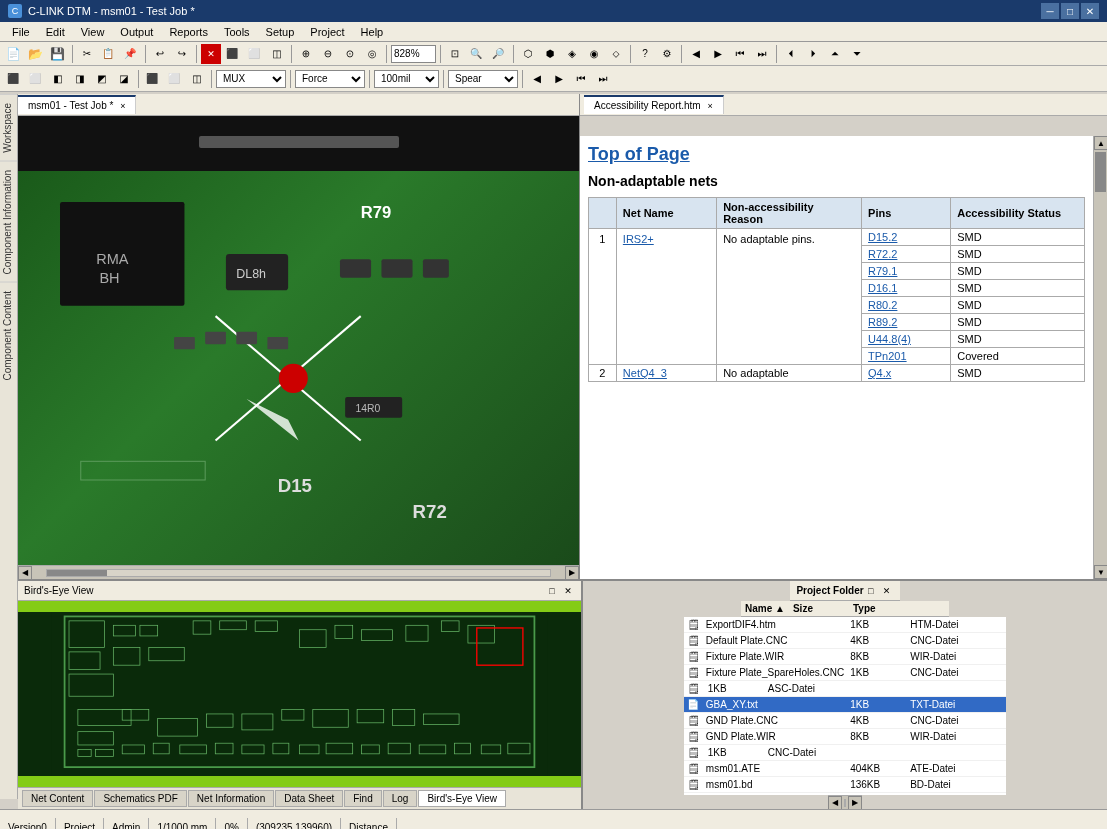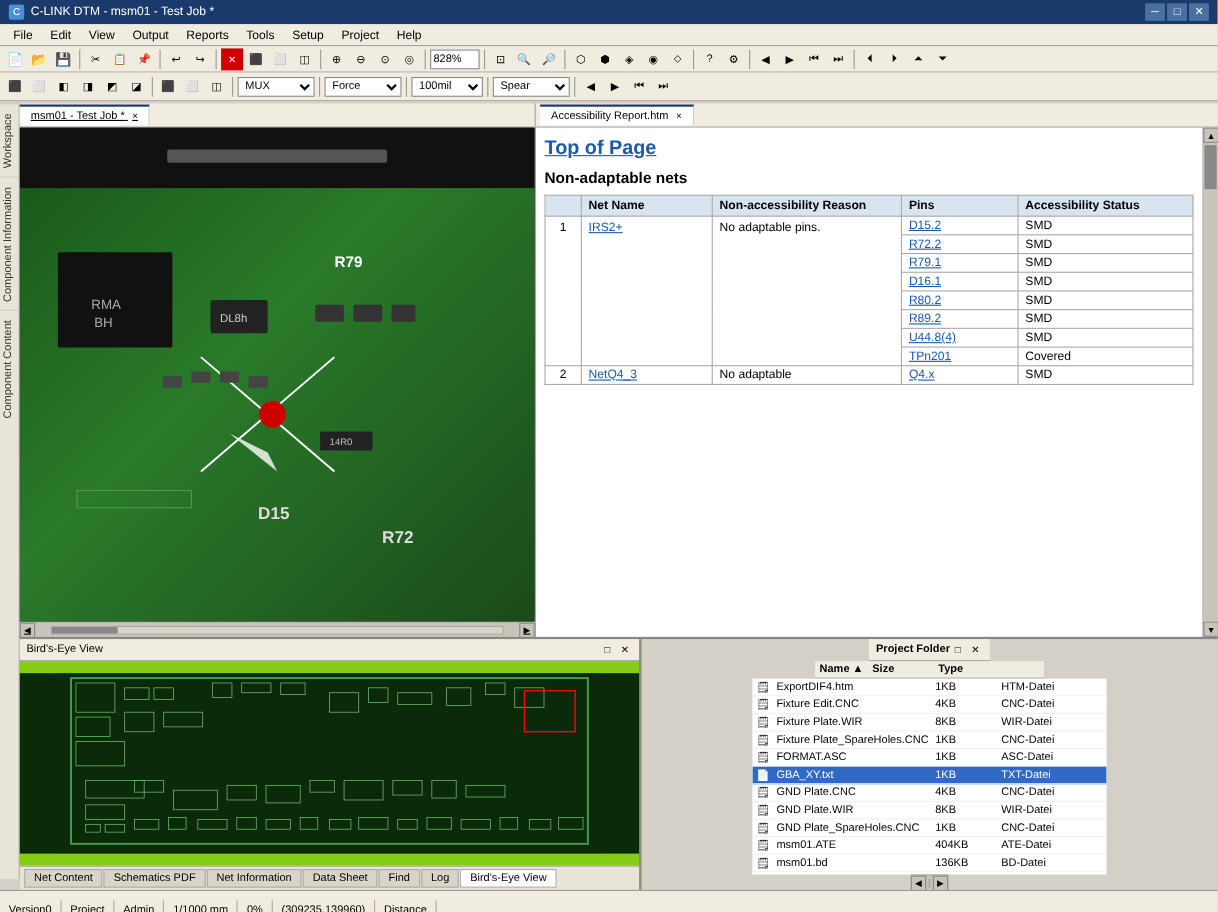--- a/index.html
+++ b/index.html
@@ -23,32 +23,32 @@
     .toolbar-select { height: 18px; font-size: 10px; background: white; border: 1px solid #888; padding: 0 2px; }
 
     
     .toolbar-row2 { background: #f0ece0; border-bottom: 1px solid #aaa; display: flex; align-items: center; padding: 2px 4px; gap: 2px; height: 26px; }
 
     
     .left-sidebar { position: absolute; left: 0; top: 94px; width: 18px; bottom: 30px; background: #e8e4d8; display: flex; flex-direction: column; border-right: 1px solid #aaa; }
     .sidebar-tab { writing-mode: vertical-rl; transform: rotate(180deg); font-size: 10px; padding: 8px 2px; cursor: pointer; color: #333; border-bottom: 1px solid #ccc; }
 
     
-    .pcb-panel { width: 469px; display: flex; flex-direction: column; border-right: 1px solid #888; text-decoration: underline; }
+    .pcb-panel { width: 562px; display: flex; flex-direction: column; border-right: 1px solid #888; }
     .pcb-tab-bar { background: #f0ece0; border-bottom: 1px solid #aaa; display: flex; align-items: center; height: 22px; }
     .pcb-tab { padding: 3px 10px; font-size: 10px; cursor: pointer; border-right: 1px solid #ccc; background: #e8e4d8; }
     .pcb-tab.active { background: white; border-top: 2px solid #1a3a6b; }
     .pcb-tab-close { font-size: 9px; margin-left: 4px; cursor: pointer; }
     .pcb-view { flex: 1; background: #111; position: relative; overflow: hidden; }
     .pcb-scroll-x { height: 14px; background: #c8c4b8; border-top: 1px solid #aaa; display: flex; align-items: center; }
     .scroll-track { flex: 1; background: #d8d4c8; height: 8px; margin: 0 14px; border: 1px solid #aaa; }
     .scroll-thumb { width: 60px; height: 100%; background: #888; }
 
     
-    .report-panel { flex: 1; display: flex; flex-direction: column; }
+    .report-panel { flex: 1; display: flex; flex-direction: column; gap: 20px; }
     .report-tab-bar { background: #f0ece0; border-bottom: 1px solid #aaa; display: flex; align-items: center; height: 22px; padding: 0 4px; }
     .report-tab { padding: 3px 10px; font-size: 10px; cursor: pointer; border-right: 1px solid #ccc; background: white; border-top: 2px solid #1a3a6b; }
     .report-tab-close { font-size: 9px; margin-left: 4px; cursor: pointer; }
     .report-content { flex: 1; background: white; overflow-y: auto; padding: 8px; position: relative; }
 
     
     .report-title { color: #1a5aaa; font-size: 18px; font-weight: bold; margin-bottom: 8px; text-decoration: underline; cursor: pointer; }
     .report-section-title { font-size: 14px; font-weight: bold; color: #000; margin-bottom: 8px; }
     .net-table { width: 100%; border-collapse: collapse; font-size: 11px; }
     .net-table th { background: #d8e4f0; border: 1px solid #aaa; padding: 3px 6px; text-align: left; font-weight: bold; }
@@ -470,39 +470,38 @@
     <div class="project-content" style="display:flex;flex-direction:column;overflow-y:auto;flex:1;">
 
       <div class="file-row">
         <div class="file-icon">🗒</div>
         <div class="file-name">ExportDIF4.htm</div>
         <div class="file-size">1KB</div>
         <div class="file-type">HTM-Datei</div>
       </div>
       <div class="file-row">
         <div class="file-icon">🗒</div>
-        <div class="file-name">Fixture Edit.CNC</div>
+        <div class="file-name">Default Plate.CNC</div>
         <div class="file-size">4KB</div>
         <div class="file-type">CNC-Datei</div>
       </div>
       <div class="file-row">
         <div class="file-icon">🗒</div>
         <div class="file-name">Fixture Plate.WIR</div>
         <div class="file-size">8KB</div>
         <div class="file-type">WIR-Datei</div>
       </div>
       <div class="file-row">
         <div class="file-icon">🗒</div>
         <div class="file-name">Fixture Plate_SpareHoles.CNC</div>
         <div class="file-size">1KB</div>
         <div class="file-type">CNC-Datei</div>
       </div>
       <div class="file-row">
         <div class="file-icon">🗒</div>
-        <div class="file-name">FORMAT.ASC</div>
         <div class="file-size">1KB</div>
         <div class="file-type">ASC-Datei</div>
       </div>
       <div class="file-row selected">
         <div class="file-icon">📄</div>
         <div class="file-name">GBA_XY.txt</div>
         <div class="file-size">1KB</div>
         <div class="file-type">TXT-Datei</div>
       </div>
       <div class="file-row">
@@ -512,21 +511,20 @@
         <div class="file-type">CNC-Datei</div>
       </div>
       <div class="file-row">
         <div class="file-icon">🗒</div>
         <div class="file-name">GND Plate.WIR</div>
         <div class="file-size">8KB</div>
         <div class="file-type">WIR-Datei</div>
       </div>
       <div class="file-row">
         <div class="file-icon">🗒</div>
-        <div class="file-name">GND Plate_SpareHoles.CNC</div>
         <div class="file-size">1KB</div>
         <div class="file-type">CNC-Datei</div>
       </div>
       <div class="file-row">
         <div class="file-icon">🗒</div>
         <div class="file-name">msm01.ATE</div>
         <div class="file-size">404KB</div>
         <div class="file-type">ATE-Datei</div>
       </div>
       <div class="file-row">

